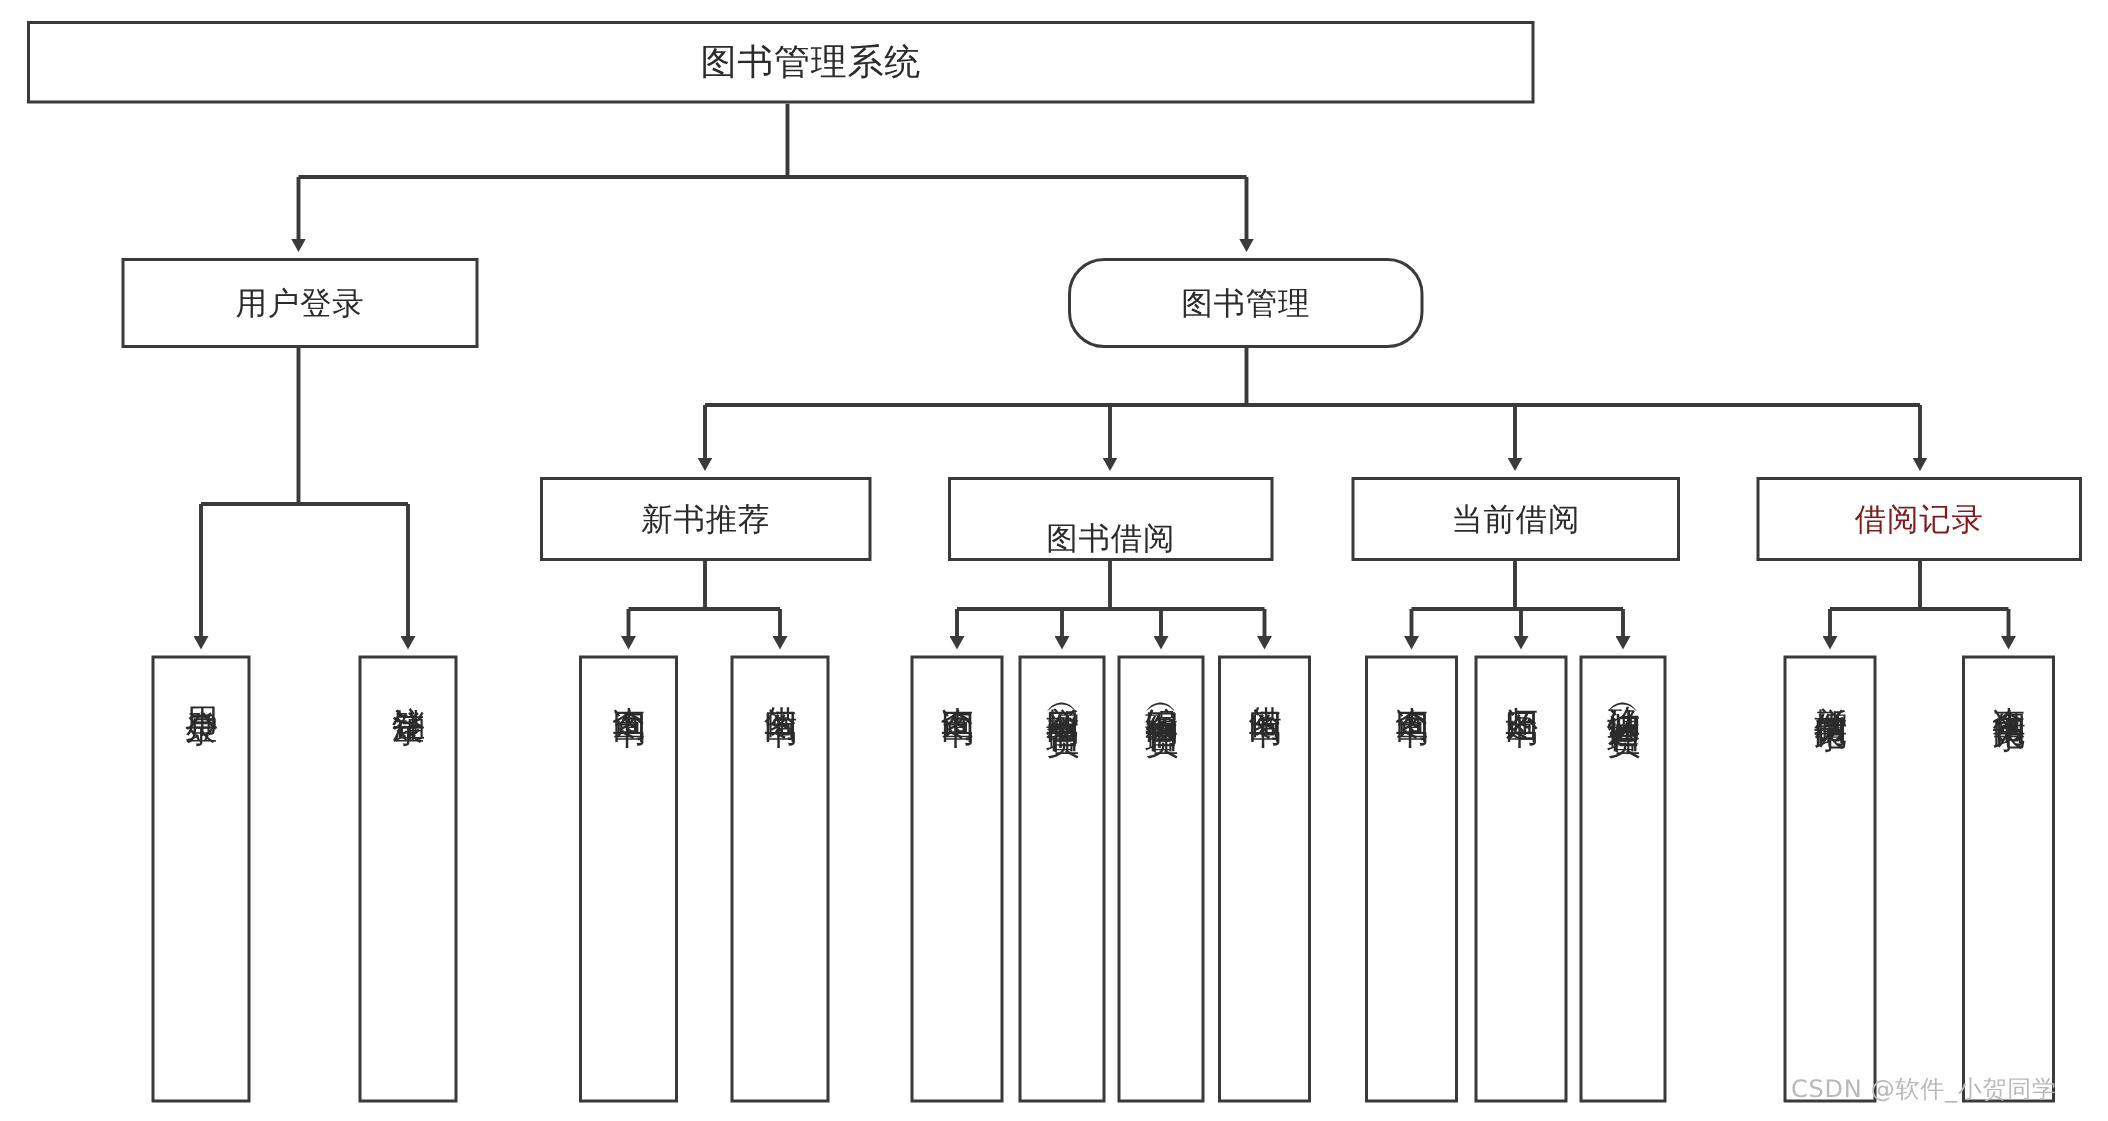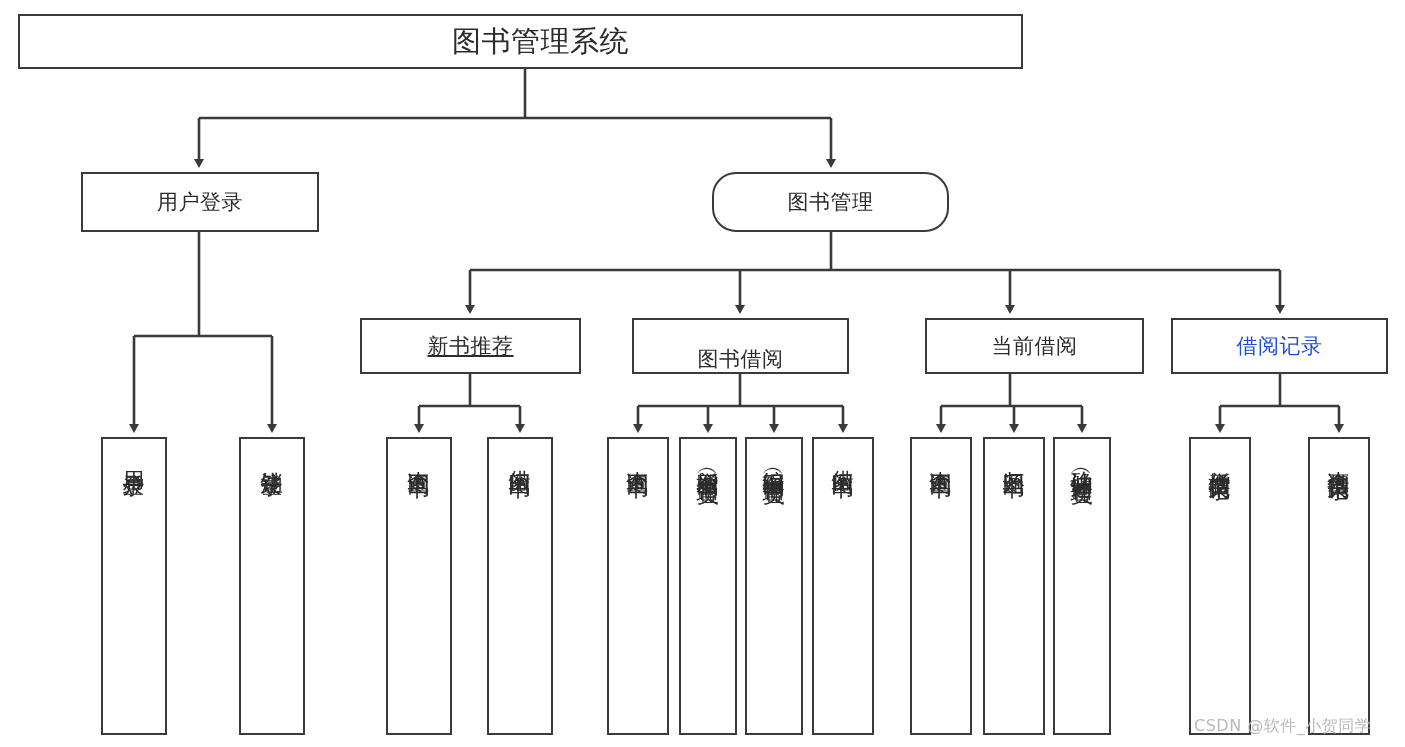--- a/index.html
+++ b/index.html
@@ -50,21 +50,21 @@
     align-items: flex-start;
     padding-top: 14px;
   }
   .node.vertical .label {
     writing-mode: vertical-rl;
     text-orientation: upright;
     font-size: 22px;
     letter-spacing: 2px;
     line-height: 1.05;
   }
-  .node.root .label { font-size: 29px; margin-left: 40px; }
+  .node.root .label { font-size: 24px; margin-left: 40px; }
   .watermark {
     position: absolute;
     color: #b9b9b9;
     font-size: 16px;
     letter-spacing: 0.5px;
     white-space: nowrap;
     user-select: none;
   }
 </style>
 </head>
@@ -126,30 +126,30 @@
     <span class="label">图书管理系统</span>
   </div>
 
   <div class="node horizontal" style="left: 81px; top: 172px; width: 238px; height: 60px; border-color: rgb(58, 58, 58); color: rgb(43, 43, 43);">
     <span class="label">用户登录</span>
   </div>
   <div class="node horizontal" style="left: 712px; top: 172px; width: 237px; height: 60px; border-color: rgb(58, 58, 58); color: rgb(43, 43, 43); border-radius: 24px;">
     <span class="label">图书管理</span>
   </div>
 
-  <div class="node horizontal" style="left: 360px; top: 318px; width: 221px; height: 56px; border-color: rgb(58, 58, 58); color: rgb(43, 43, 43); text-decoration: underline;">
+  <div class="node horizontal" style="left: 360px; top: 318px; width: 221px; height: 56px; border-color: rgb(58, 58, 58); color: rgb(43, 43, 43);">
     <span class="label">新书推荐</span>
   </div>
   <div class="node horizontal" style="left: 632px; top: 318px; width: 217px; height: 56px; border-color: rgb(58, 58, 58); color: rgb(43, 43, 43); align-items: flex-end;">
     <span class="label">图书借阅</span>
   </div>
-  <div class="node horizontal" style="left: 901px; top: 318px; width: 219px; height: 56px; border-color: rgb(58, 58, 58); color: rgb(43, 43, 43); margin-left: 24px;">
+  <div class="node horizontal" style="left: 901px; top: 318px; width: 219px; height: 56px; border-color: rgb(58, 58, 58); color: rgb(43, 43, 43);">
     <span class="label">当前借阅</span>
   </div>
-  <div class="node horizontal" style="left: 1171px; top: 318px; width: 217px; height: 56px; border-color: rgb(58, 58, 58); color: #1d4ed8;">
+  <div class="node horizontal" style="left: 1171px; top: 318px; width: 217px; height: 56px; border-color: rgb(58, 58, 58); color: #7f1d1d;">
     <span class="label">借阅记录</span>
   </div>
 
   <div class="node vertical" style="left: 101px; top: 437px; width: 66px; height: 298px; border-color: rgb(58, 58, 58); color: rgb(43, 43, 43);">
     <span class="label">用户登录</span>
   </div>
   <div class="node vertical" style="left: 239px; top: 437px; width: 66px; height: 298px; border-color: rgb(58, 58, 58); color: rgb(43, 43, 43);">
     <span class="label">注销登录</span>
   </div>
   <div class="node vertical" style="left: 386px; top: 437px; width: 66px; height: 298px; border-color: rgb(58, 58, 58); color: rgb(43, 43, 43);">

